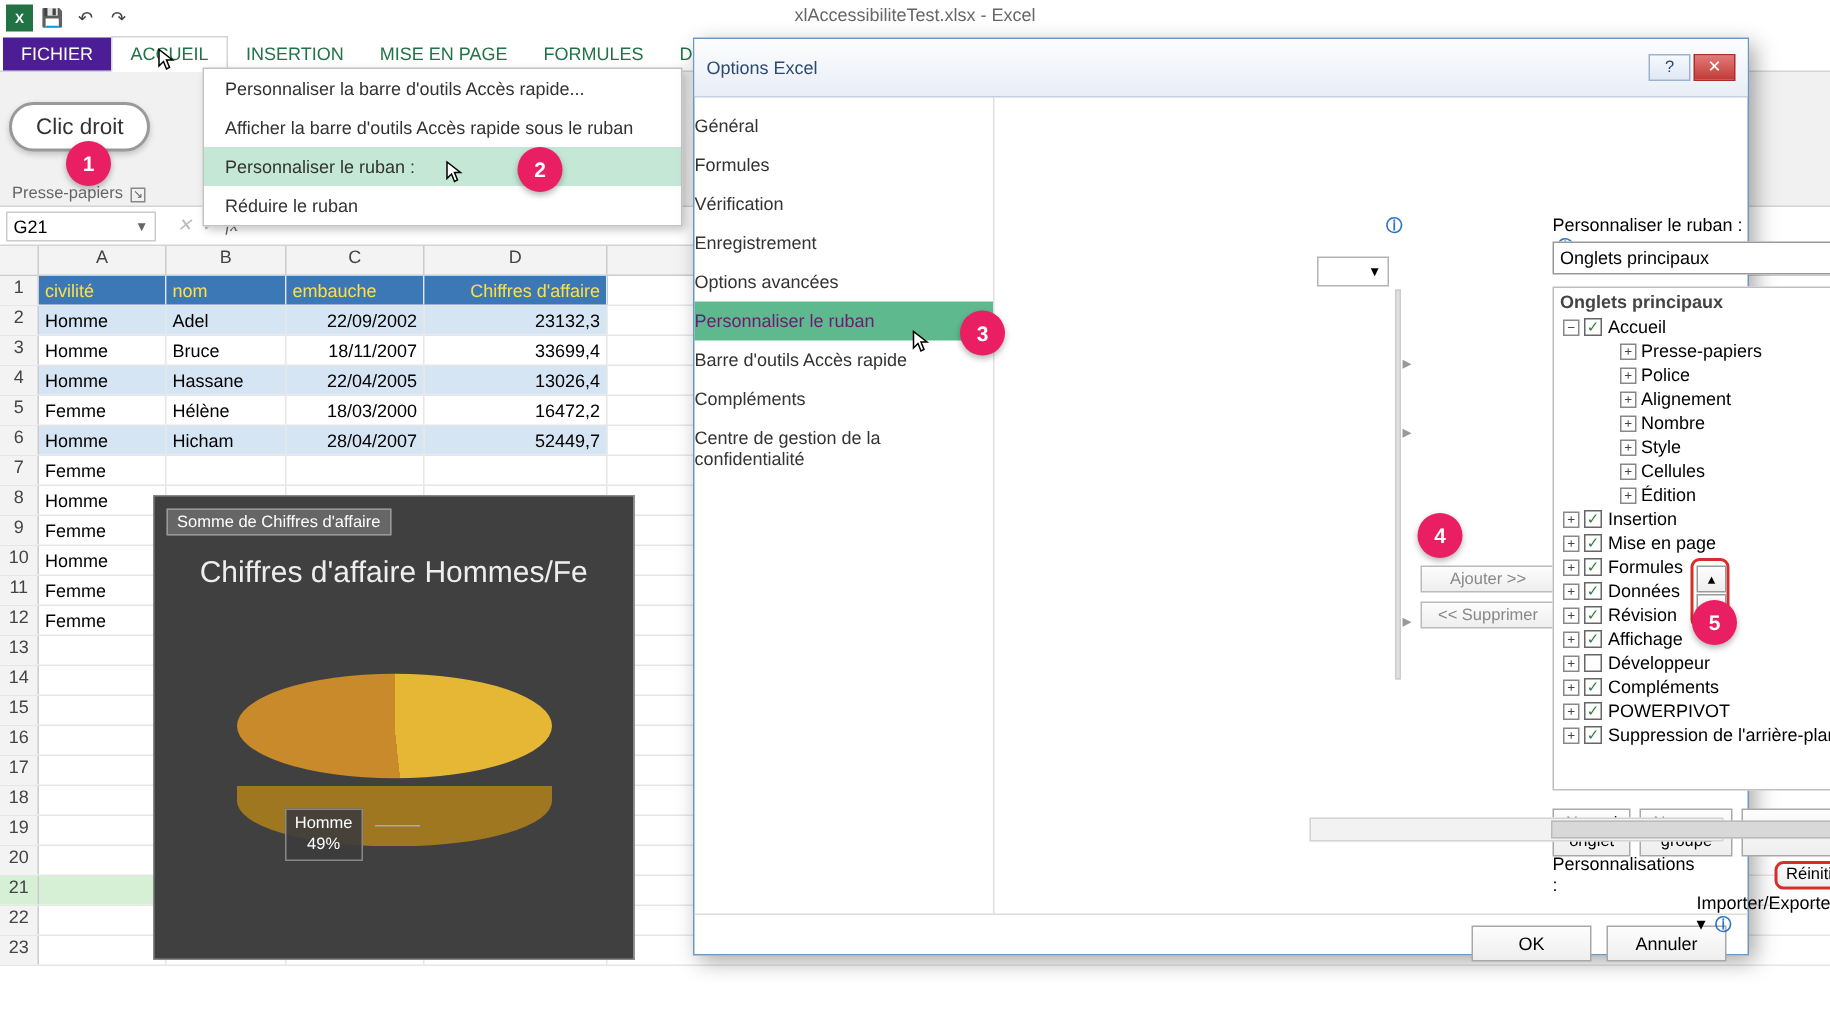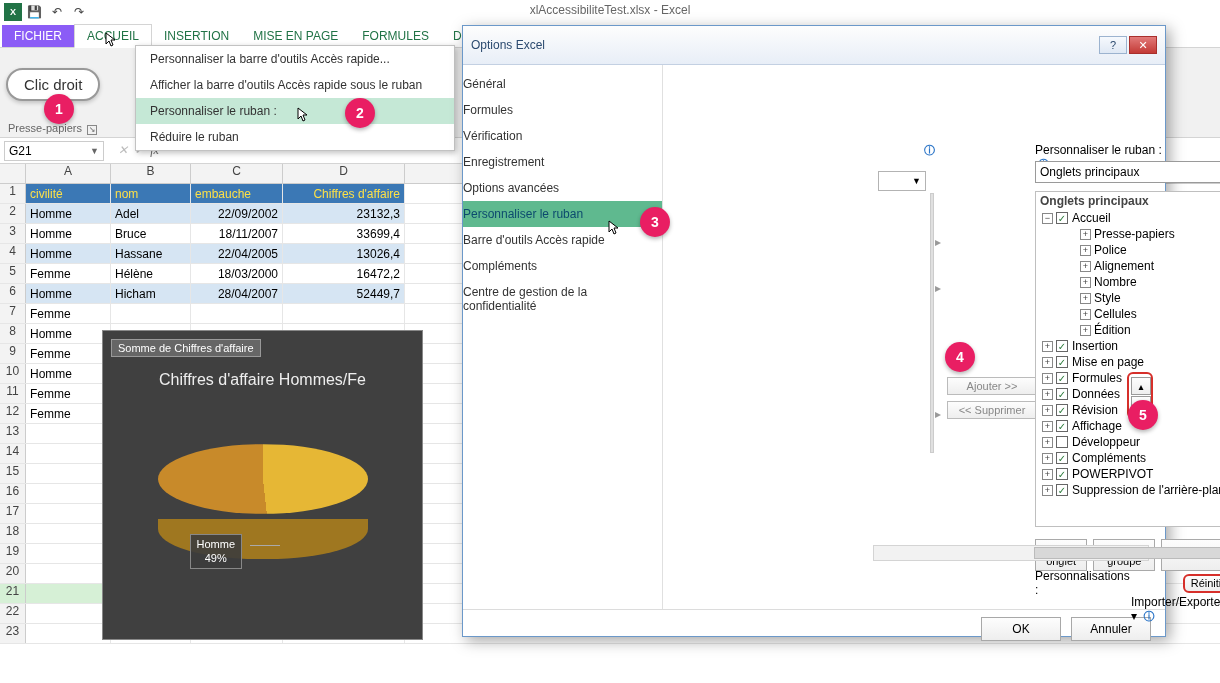--- a/index.html
+++ b/index.html
@@ -6,21 +6,21 @@
 body { width: 1220px; height: 683px; background: #fff; position: relative; overflow: hidden; font-size: 12px; }
 
 
 .qat { height: 24px; background: linear-gradient(#fff,#fff); display:flex; align-items:center; padding:0 4px; color:#444;}
 .qat .icon { width:18px; height:18px; margin-right:4px; display:flex; align-items:center; justify-content:center; }
 .title-app { position:absolute; left:50%; top:3px; transform:translateX(-50%); color:#666; font-size:12px;}
 
 
 .ribbon-tabs { height: 24px; border-bottom:1px solid #d4d4d4; display:flex; align-items:flex-end; padding-left:2px;}
 .ribbon-tab { padding:4px 12px; font-size:12px; color:#217346; cursor:default; }
-.ribbon-tab.file { background:#8b5cf6; color:#fff; }
+.ribbon-tab.file { background:#4c1d95; color:#fff; }
 .ribbon-tab.active { border:1px solid #d4d4d4; border-bottom:1px solid #fff; background:#fff; margin-bottom:-1px;}
 .ribbon-body { height:90px; border-bottom:1px solid #d4d4d4; position:relative; background:#f1f1f1;}
 .ribbon-group-label { position:absolute; bottom:2px; left:8px; font-size:11px; color:#666;}
 .ribbon-group-label .launcher { display:inline-block; width:10px; height:10px; border:1px solid #888; margin-left:2px; font-size:8px; text-align:center; line-height:8px;}
 
 
 .ctx-menu { position:absolute; left:135px; top:45px; width:320px; background:#fff; border:1px solid #c2c2c2; box-shadow:2px 2px 6px rgba(0,0,0,.25); z-index:10;}
 .ctx-menu .item { padding:6px 14px; font-size:12px; color:#333; }
 .ctx-menu .item.hl { background:#c5e8d6; }
 
@@ -45,37 +45,37 @@
 .rowh { width:26px; text-align:center; background:#f3f3f3; border-right:1px solid #ccc; font-size:12px; color:#444;}
 .cell { border-right:1px solid #e6e6e6; padding:0 4px; font-size:12px; display:flex; align-items:center;}
 .hdrcell { background:#3b78b5; color:#fde047; font-weight:normal;}
 .cell.num { justify-content:flex-end; }
 .band { background:#d6e5f3; }
 .row21 .rowh, .row21 .cell { background:#d6f0d6;}
 
 
 .chart { position:absolute; left:102px; top:330px; width:321px; height:310px; background:#404040; color:#fff; border:1px solid #888; z-index:5; overflow:hidden;}
 .chart-badge { position:absolute; left:8px; top:8px; background:#666; border:1px solid #999; padding:2px 6px; font-size:11px;}
-.chart-title { text-align:center; margin-top:40px; font-size:16px; color:#eee;}
+.chart-title { text-align:center; margin-top:40px; font-size:20px; color:#eee;}
 .pie-wrap { position:relative; margin:30px auto 0; width:230px; height:160px;}
 .pie { width:210px; height:120px; border-radius:50%; background:conic-gradient(#e6b735 0 49%, #c88a2a 49% 100%); transform:scaleY(.58); margin:0 auto;}
 .pie-side { position:absolute; bottom:20px; left:10px; width:210px; height:40px; background:#9f7720; border-radius:0 0 100px 100px / 0 0 30px 30px;}
 .pie-label { position:absolute; left:42px; top:115px; background:rgba(60,60,60,.9); border:1px solid #888; padding:2px 6px; font-size:11px; text-align:center; line-height:1.3;}
 .pie-leader { position:absolute; left:102px; top:126px; width:30px; height:1px; background:#aaa;}
 
 
 .dialog { position:absolute; left:462px; top:25px; width:704px; height:612px; background:#fff; border:1px solid #6b98c9; box-shadow:4px 4px 14px rgba(0,0,0,.35); z-index:100;}
 .dlg-title { height:39px; background:linear-gradient(#fdfdfd,#e8eef7); border-bottom:1px solid #c3d0e2; display:flex; align-items:center; padding:0 8px; color:#2b4a6f; font-size:12px;}
 .dlg-ctrls { margin-left:auto; display:flex; gap:2px;}
 .dlg-ctrls div { width:28px; height:18px; border:1px solid #9cb3cf; background:linear-gradient(#f6f9fd,#dfe8f4); text-align:center; font-size:11px; line-height:16px; cursor:default;}
 .dlg-ctrls .close { background:linear-gradient(#e27a79,#c33a36); color:#fff; border-color:#a82f2c;}
 .dlg-body { display:flex; height:544px; }
 .dlg-side { width:200px; border-right:1px solid #e0e0e0; padding:6px 0;}
 .dlg-side .sitem { padding:6px 0; font-size:12px; color:#333; border-bottom:0; }
-.dlg-side .sitem.hl { background:#5fb98f; color:#0c4a6e;}
+.dlg-side .sitem.hl { background:#5fb98f; color:#701a75;}
 .dlg-main { flex:1; position:relative; padding:10px; }
 .dlg-main .sub-dd { width:48px; height:20px; border:1px solid #b3b3b3; background:#fff; position:absolute; left:215px; top:106px; display:flex; align-items:center; justify-content:flex-end; padding-right:4px;}
 .dlg-main .arrowbar { position:absolute; left:268px; top:160px; width:14px; padding:4px 0; }
 .dlg-main .arrowbar div { height:26px; display:flex; align-items:center; justify-content:center; color:#999;}
 .dlg-main .midbtns { position:absolute; left:284px; top:312px;}
 .dlg-main .midbtns button { display:block; width:90px; margin-bottom:6px; font-size:11px; padding:2px 4px; background:linear-gradient(#fdfdfd,#eee); border:1px solid #bbb; color:#888;}
 .dlg-main .right-label { position:absolute; left:372px; top:78px; font-size:12px;}
 .dlg-main .right-dd { position:absolute; left:372px; top:96px; width:272px; height:22px; border:1px solid #9a9a9a; background:#fff; display:flex; align-items:center; padding:0 4px;}
 .tree { position:absolute; left:372px; top:126px; width:270px; height:336px; border:1px solid #bfbfbf; background:#fff; font-size:12px; overflow:hidden;}
 .tree .t0 { padding:2px 4px; font-weight:bold; color:#444;}

